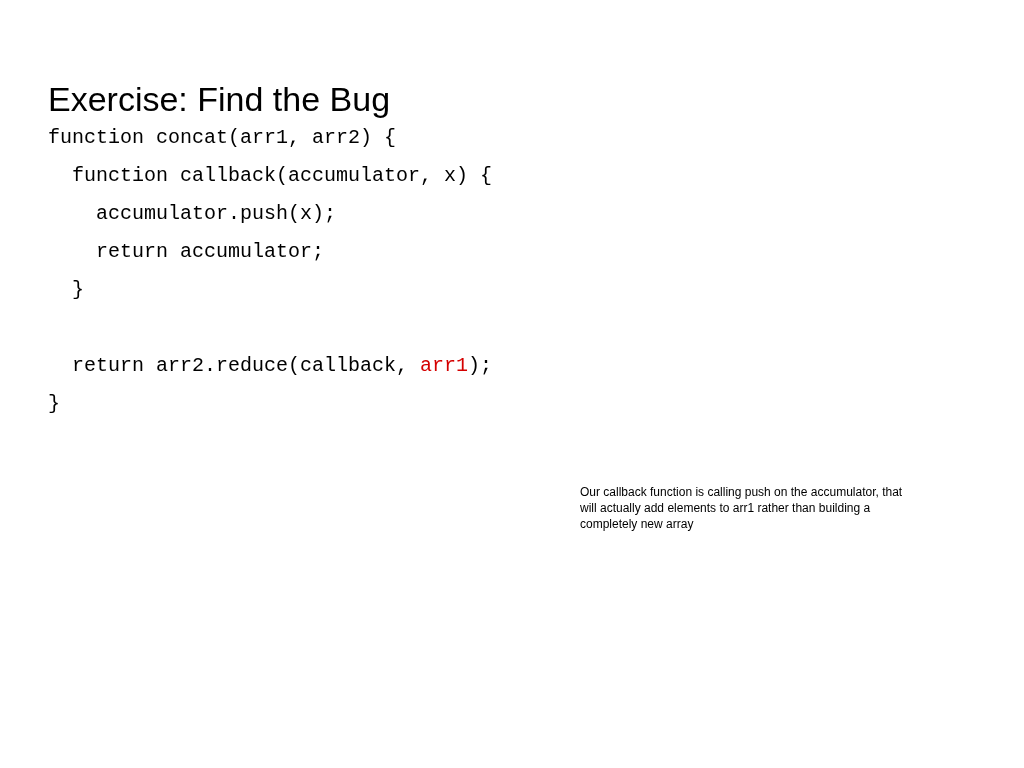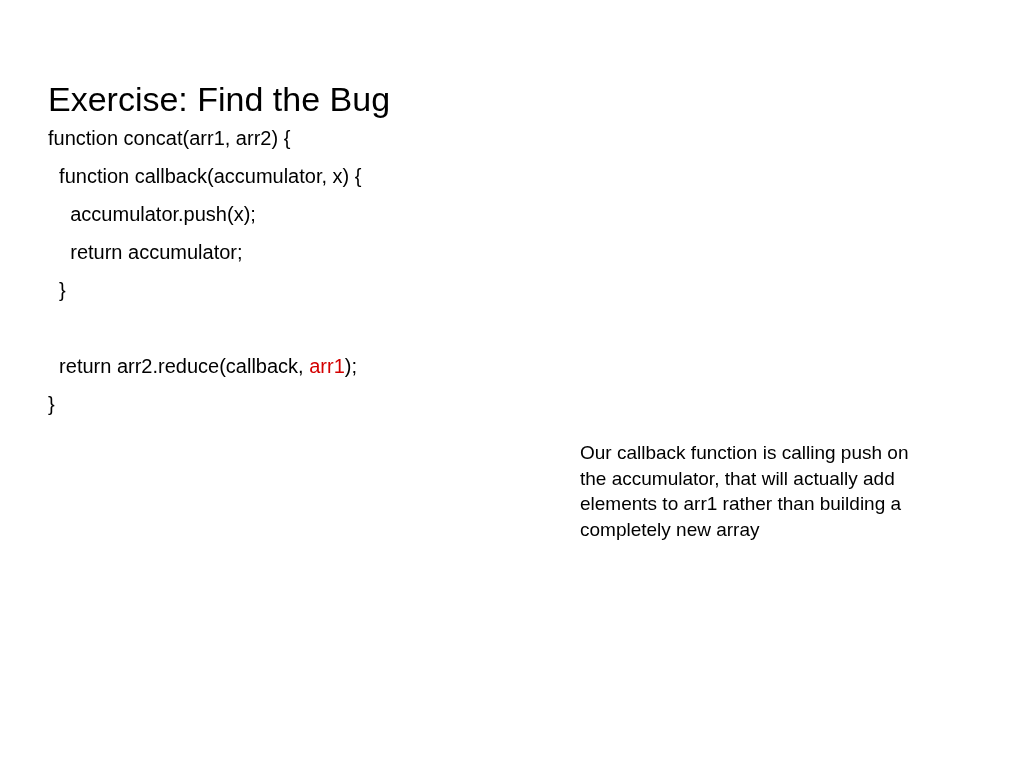--- a/index.html
+++ b/index.html
@@ -14,36 +14,36 @@
       font-family: Arial, Helvetica, sans-serif;
       padding: 80px 40px 40px 48px;
       position: relative;
     }
     .title {
       font-size: 34px;
       font-weight: normal;
       color: #000;
     }
     .code-block {
-      font-family: Liberation Sans, sans-serif;
+      font-family: Liberation Mono, monospace;
       font-size: 20px;
       line-height: 1.9;
       color: #000;
       white-space: pre;
     }
     .code-highlight {
       color: #d40000;
     }
     .explanation {
       position: absolute;
-      top: 440px;
+      top: 484px;
       left: 580px;
       width: 340px;
       font-family: Arial, Helvetica, sans-serif;
-      font-size: 19px;
+      font-size: 12px;
       line-height: 1.35;
       color: #000;
     }
   </style>
 </head>
 <body>
 
 <h1 class="title">Exercise: Find the Bug</h1>
 
 <div class="code-block"><span>function concat(arr1, arr2) {</span>

